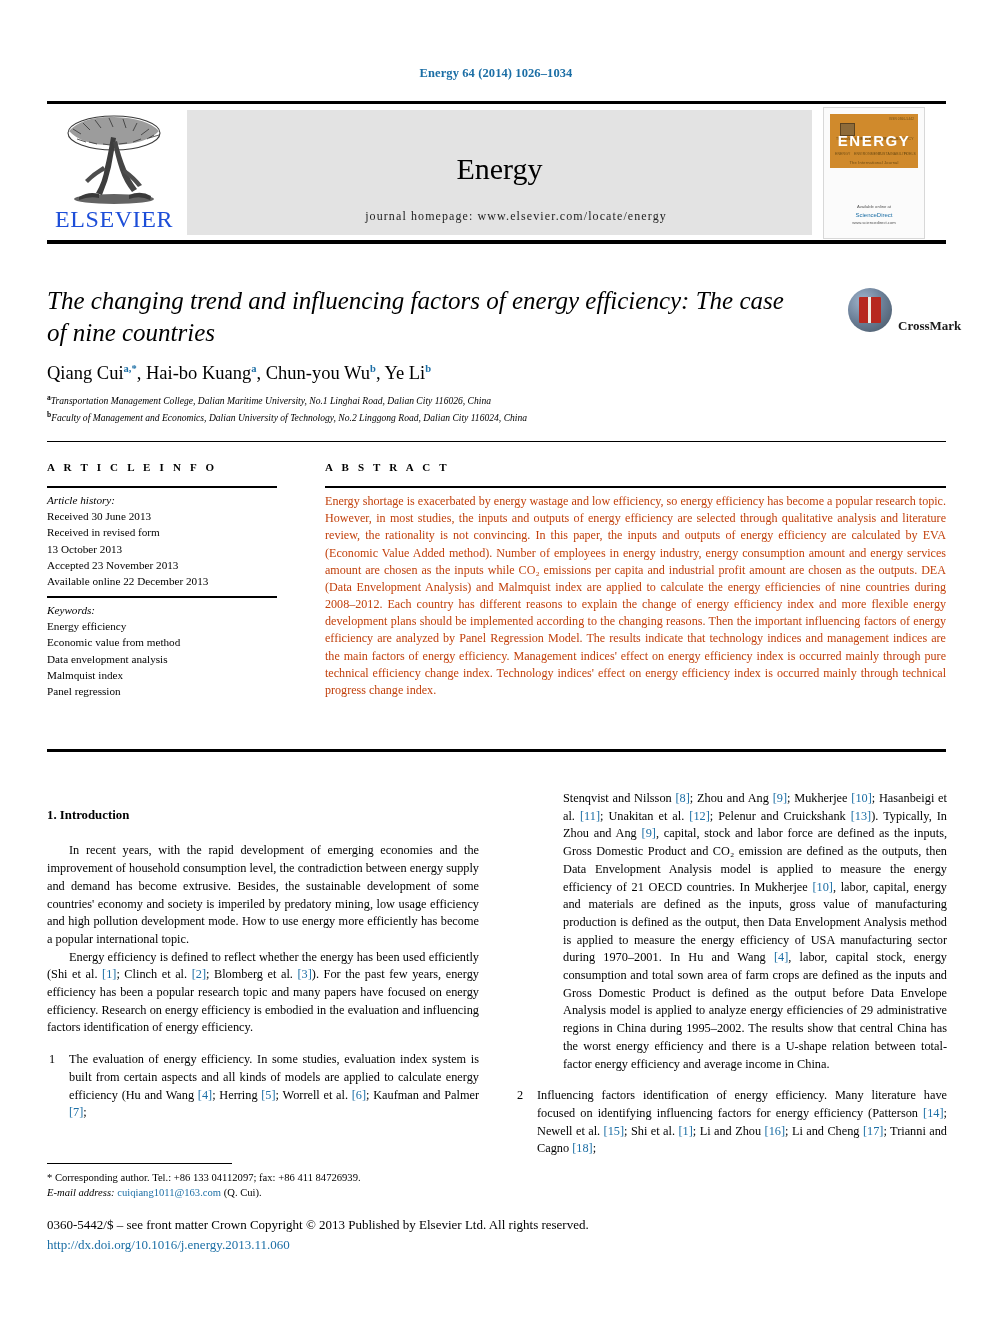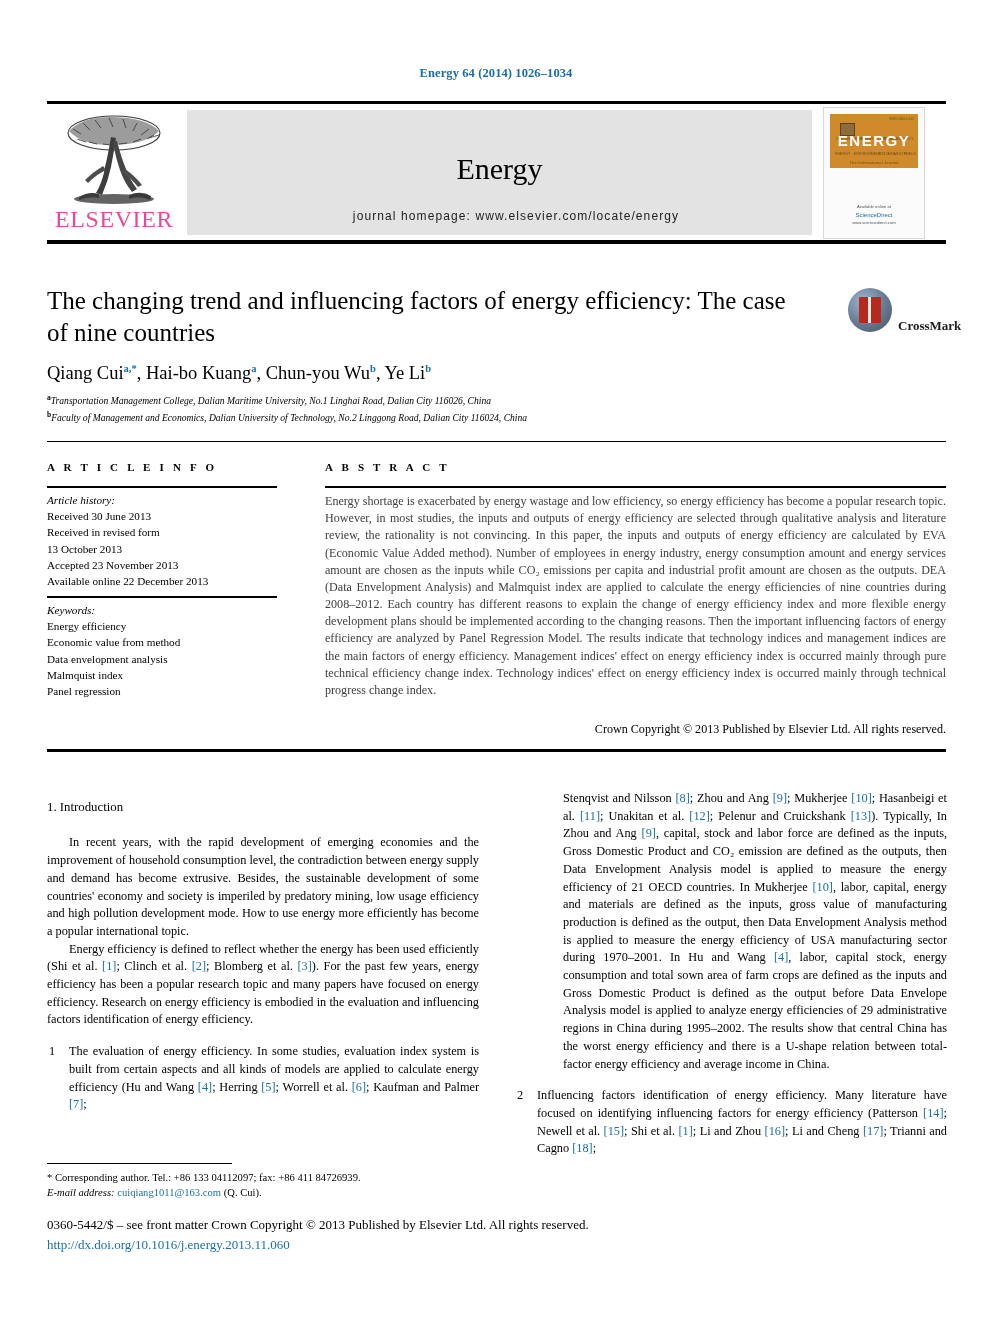--- a/index.html
+++ b/index.html
@@ -66,21 +66,21 @@
     width: 110px; height: 94px;
   }
   .elsevier-word {
     position: absolute;
     left: 0; bottom: 2px;
     width: 126px;
     text-align: center;
     font-family: "Liberation Serif", serif;
     font-size: 24px;
     letter-spacing: .6px;
-    color: #ec4899;
+    color: #1d4ed8;
   }
   .banner {
     position: absolute;
     left: 140px; top: 9px;
     width: 625px; height: 125px;
     background: #e3e3e3;
   }
   .banner-contents {
     position: absolute;
     left: 0; top: 13px;
@@ -100,21 +100,21 @@
     text-align: center;
     font-family: "Liberation Serif", serif;
     font-size: 30px;
     color: #000;
   }
   .banner-homepage {
     position: absolute;
     left: 0; top: 99px;
     width: 658px;
     text-align: center;
-    font-family: Liberation Sans, sans-serif;
+    font-family: Liberation Serif, serif;
     font-size: 12px;
     letter-spacing: 1.1px;
     color: #222;
   }
   .cover {
     position: absolute;
     left: 776px; top: 6px;
     width: 100px; height: 130px;
     background: #fbfbfb;
     border: 1px solid #d8d8d8;
@@ -167,20 +167,21 @@
 
   
   .title {
     position: absolute;
     left: 47px; top: 285px;
     width: 760px;
     font-family: "Liberation Serif", serif;
     font-size: 25px;
     line-height: 1.28;
     color: #000;
+    font-style: italic;
   }
   .crossmark {
     position: absolute;
     left: 848px; top: 288px;
     width: 95px; height: 48px;
   }
   .crossmark-circle {
     position: absolute;
     left: 0; top: 0;
     width: 44px; height: 44px;
@@ -308,21 +309,21 @@
     font-style: italic;
   }
   .abstract {
     position: absolute;
     left: 325px; top: 493px;
     width: 621px;
     font-family: "Liberation Serif", serif;
     font-size: 12.1px;
     line-height: 1.42;
     text-align: justify;
-    color: #404040;
+    color: #c2410c;
   }
   .abstract-copy {
     position: absolute;
     left: 325px; top: 722px;
     width: 621px;
     text-align: right;
     font-family: "Liberation Serif", serif;
     font-size: 12.1px;
   }
 
@@ -332,23 +333,23 @@
     width: 432px;
     font-family: "Liberation Serif", serif;
     font-size: 12.3px;
     line-height: 1.44;
     text-align: justify;
     color: #000;
   }
   .col-left  { left: 47px;  top: 790px; }
   .col-right { left: 515px; top: 790px; }
   .sec-head {
-    font-weight: normal;
+    font-weight: bold;
     font-size: 12.8px;
-    margin: 8px 0 18px 0;
+    margin: 16px 0 18px 0;
   }
   .col p {
     margin: 0;
     text-indent: 22px;
   }
   .col p.noindent { text-indent: 0; margin-left: 48px; }
   .ref { color: #1b6ea5; }
   .numlist {
     margin: 14px 0 0 0;
     padding: 0;
@@ -487,21 +488,20 @@
   <div class="keywords">
     <div class="lbl">Keywords:</div>
     <div>Energy efficiency</div>
     <div>Economic value from method</div>
     <div>Data envelopment analysis</div>
     <div>Malmquist index</div>
     <div>Panel regression</div>
   </div>
 
   <div class="abstract">Energy shortage is exacerbated by energy wastage and low efficiency, so energy efficiency has become a popular research topic. However, in most studies, the inputs and outputs of energy efficiency are selected through qualitative analysis and literature review, the rationality is not convincing. In this paper, the inputs and outputs of energy efficiency are calculated by EVA (Economic Value Added method). Number of employees in energy industry, energy consumption amount and energy services amount are chosen as the inputs while CO₂ emissions per capita and industrial profit amount are chosen as the outputs. DEA (Data Envelopment Analysis) and Malmquist index are applied to calculate the energy efficiencies of nine countries during 2008–2012. Each country has different reasons to explain the change of energy efficiency index and more flexible energy development plans should be implemented according to the changing reasons. Then the important influencing factors of energy efficiency are analyzed by Panel Regression Model. The results indicate that technology indices and management indices are the main factors of energy efficiency. Management indices' effect on energy efficiency index is occurred mainly through pure technical efficiency change index. Technology indices' effect on energy efficiency index is occurred mainly through technical progress change index.</div>
-  <div class="abstract-copy">Crown Copyright © 2013 Published by Elsevier Ltd. All rights reserved.</div>
   <div class="band-rule rule-bottom-abs"></div>
 
   <div class="col col-left">
     <div class="sec-head">1. Introduction</div>
     <p>In recent years, with the rapid development of emerging economies and the improvement of household consumption level, the contradiction between energy supply and demand has become extrusive. Besides, the sustainable development of some countries' economy and society is imperiled by predatory mining, low usage efficiency and high pollution development mode. How to use energy more efficiently has become a popular international topic.</p>
     <p>
       <span>Energy efficiency is defined to reflect whether the energy has been used efficiently (Shi et al. </span><span class="ref">[1]</span><span>; Clinch et al. </span><span class="ref">[2]</span><span>; Blomberg et al. </span><span class="ref">[3]</span><span>). For the past few years, energy efficiency has been a popular research topic and many papers have focused on energy efficiency. Research on energy efficiency is embodied in the evaluation and influencing factors identification of energy efficiency.</span>
     </p>
     <ul class="numlist">
       <li>

